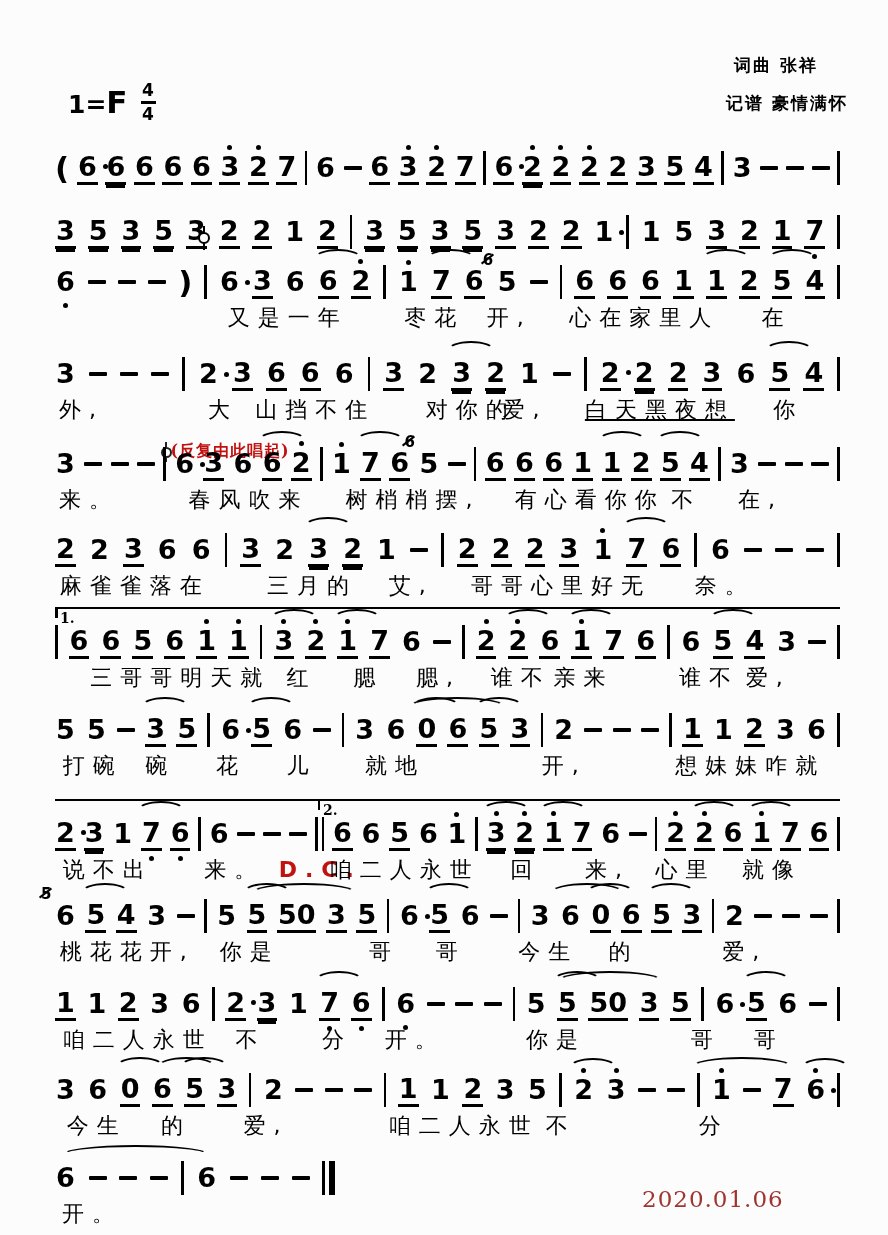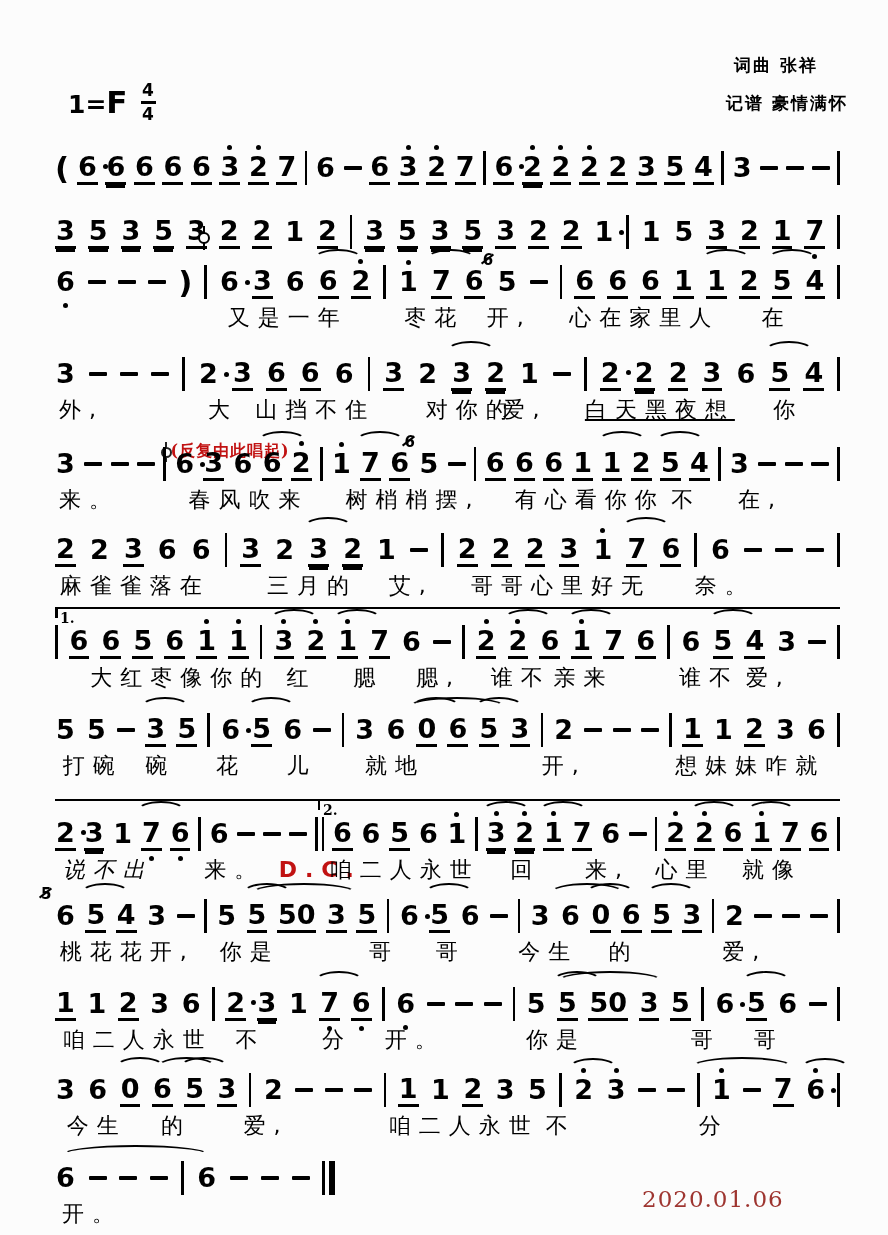--- a/index.html
+++ b/index.html
@@ -682,21 +682,21 @@
             <span class="note u1">4</span>
           </span>
           <span class="tok">
             <span class="note">3</span>
           </span>
           <span class="tok dashtok">
             <i class="dash"></i>
           </span>
           <span class="tok bar"></span>
         </div>
-        <div class="lyric" style="left: 4.5%;">大红枣像你的</div>
+        <div class="lyric" style="left: 4.5%;">三哥哥明天就</div>
         <div class="lyric" style="left: 29.5%;">红</div>
         <div class="lyric" style="left: 38%;">腮</div>
         <div class="lyric" style="left: 46%;">腮,</div>
         <div class="lyric" style="left: 55.5%;">谁不</div>
         <div class="lyric" style="left: 63.5%;">亲来</div>
         <div class="lyric" style="left: 79.5%;">谁不</div>
         <div class="lyric" style="left: 88%;">爱,</div>
       </div>
       <div class="system" style="top: 710px;">
         <div class="warc" style="left: 45%; width: 12%;"></div>
@@ -882,21 +882,21 @@
             <i class="arc"></i>
           </span>
           <span class="tok">
             <span class="note u1">7</span>
           </span>
           <span class="tok">
             <span class="note u1">6</span>
           </span>
           <span class="tok bar"></span>
         </div>
-        <div class="lyric" style="left: 1%; font-style: italic;">说不出</div>
+        <div class="lyric" style="left: 1%;">说不出</div>
         <div class="lyric" style="left: 19%;">来。</div>
         <div class="lyric red" style="left: 28.5%;">D.C.</div>
         <div class="lyric" style="left: 35%;">咱二人永世</div>
         <div class="lyric" style="left: 58%;">回</div>
         <div class="lyric" style="left: 67.5%;">来,</div>
         <div class="lyric" style="left: 76.5%;">心里</div>
         <div class="lyric" style="left: 87.5%;">就像</div>
       </div>
       <div class="system" style="top: 896px;">
         <div class="warc" style="left: 25%; width: 13%;"></div>

